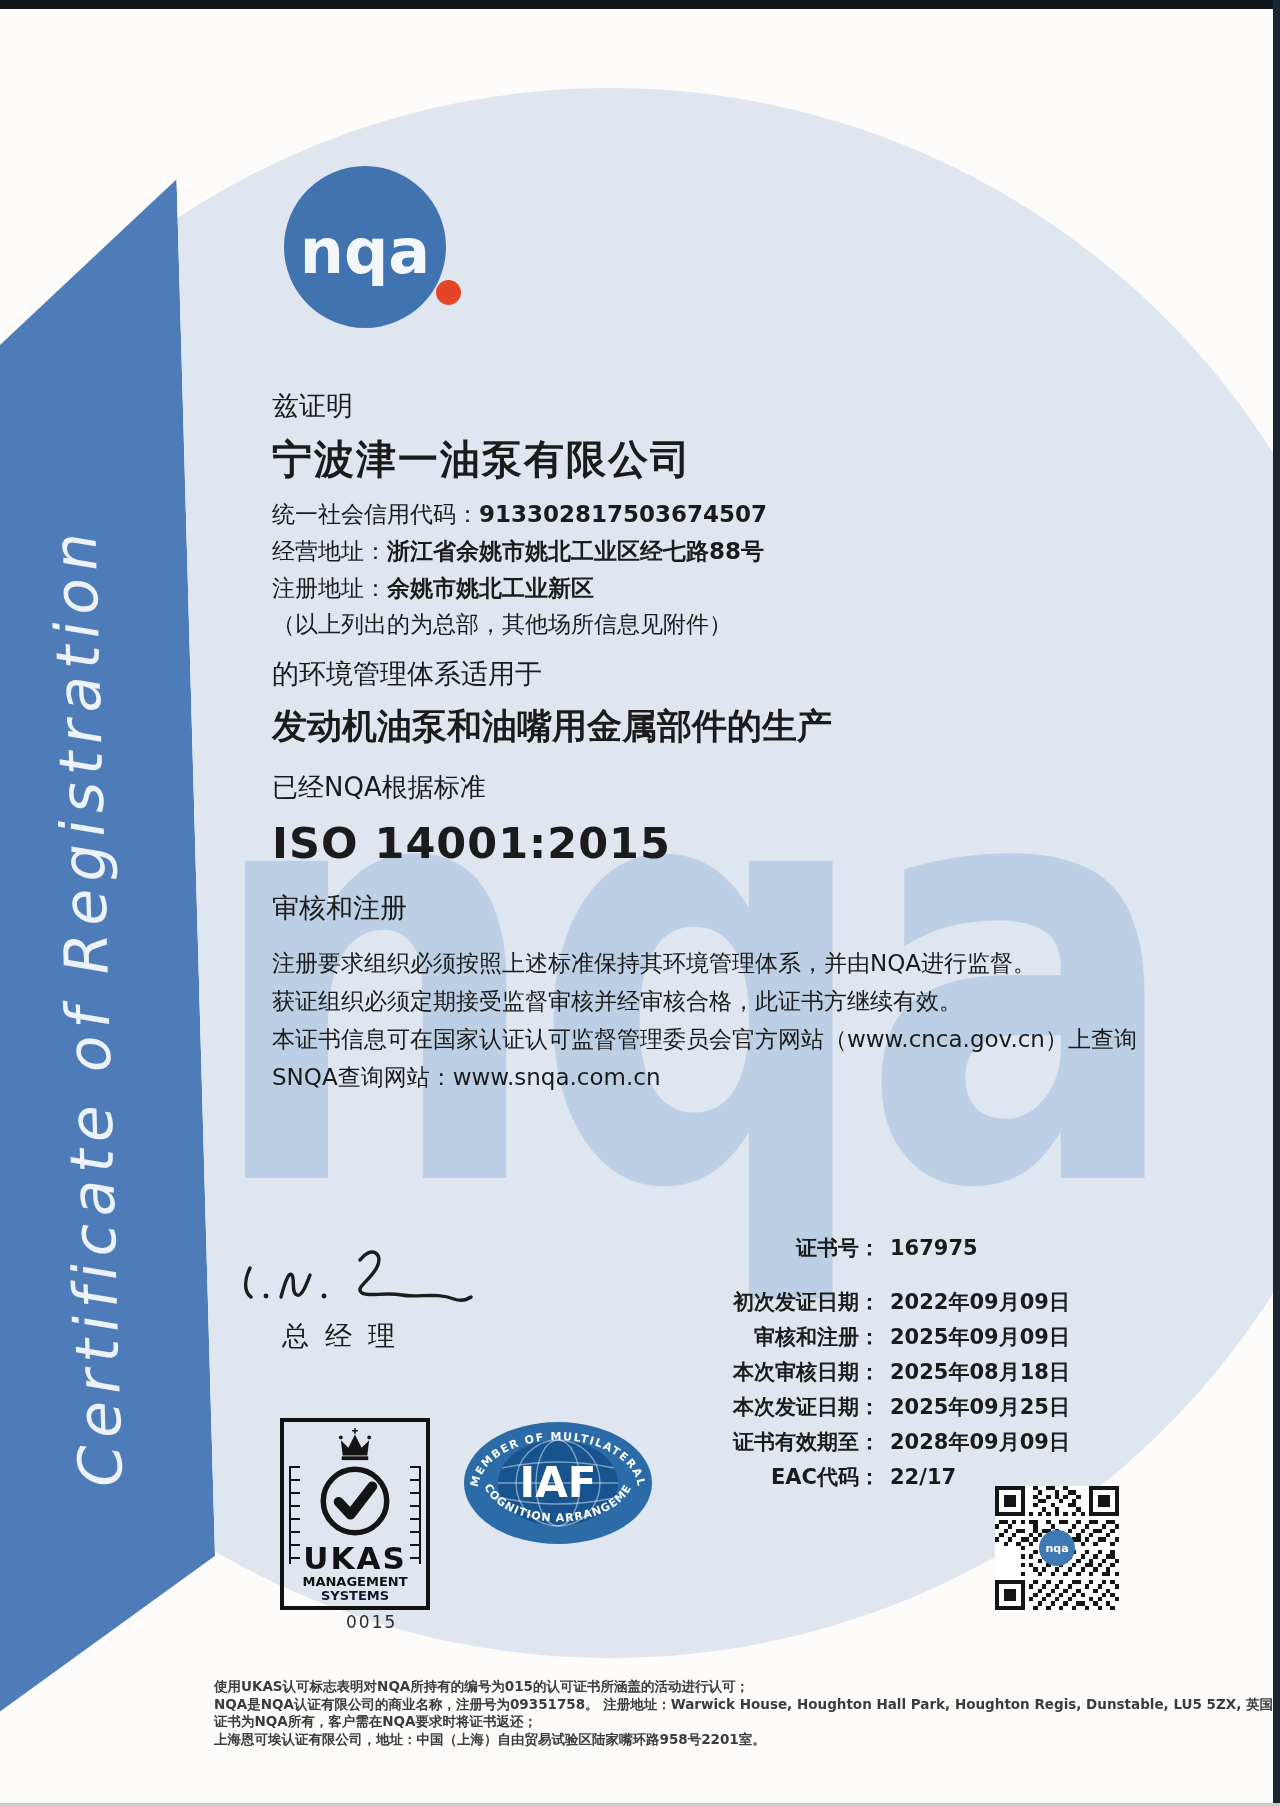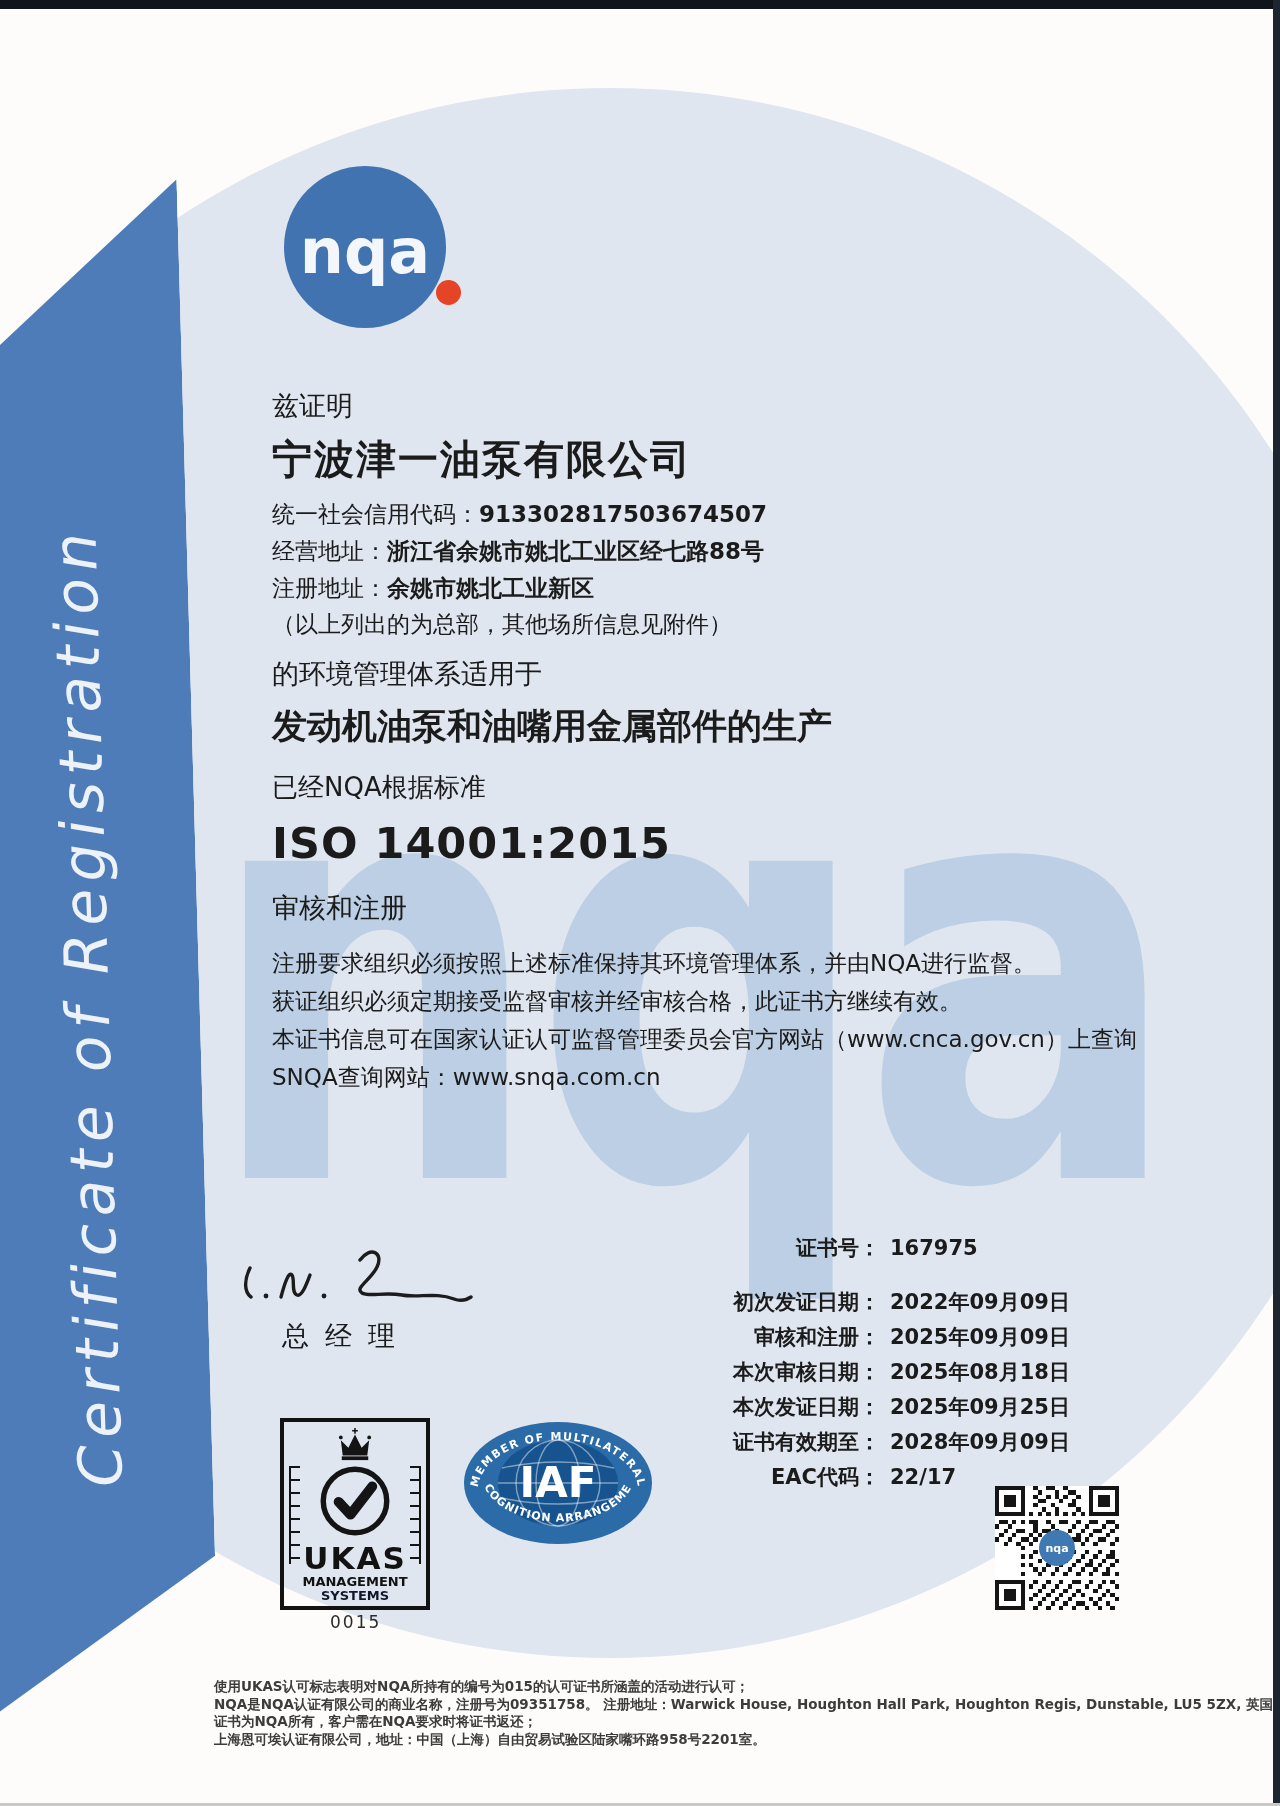--- a/index.html
+++ b/index.html
@@ -78,21 +78,21 @@
   .ukas{left:280px;top:1418px;width:150px;height:192px;border:4px solid #121212;box-sizing:border-box;}
   .ukas .crown{position:absolute;left:50%;top:6px;transform:translateX(-50%);}
   .ruler{position:absolute;top:44px;height:98px;width:9px;
     background:repeating-linear-gradient(to bottom,#141414 0 2px,transparent 2px 13px);}
   .ruler.left{left:5px;border-left:2px solid #141414;}
   .ruler.right{right:5px;border-right:2px solid #141414;}
   .ukas .check{position:absolute;left:50%;top:40px;transform:translateX(-50%);}
   .ukas-name{position:absolute;left:0;width:100%;top:118px;text-align:center;font-size:31px;font-weight:bold;letter-spacing:2px;color:#121212;}
   .ukas-l1{position:absolute;left:0;width:100%;top:152px;text-align:center;font-size:13px;font-weight:bold;color:#121212;}
   .ukas-l2{position:absolute;left:0;width:100%;top:166px;text-align:center;font-size:13px;font-weight:bold;color:#0f172a;}
-  .ukas-num{left:330px;top:1612px;font-size:17px;color:#2b2b2b;letter-spacing:2px;}
+  .ukas-num{left:346px;top:1612px;font-size:17px;color:#2b2b2b;letter-spacing:2px;}
 
   .iaf{left:462px;top:1420px;}
 
   .qr{left:995px;top:1486px;width:124px;height:124px;}
   .qr-center{position:absolute;left:44px;top:44px;width:36px;height:36px;border-radius:50%;
     background:#3f79b4;display:flex;align-items:center;justify-content:center;
     color:#fff;font-size:11px;font-weight:bold;}
 
   .footnotes{left:214px;top:1678px;width:1060px;font-size:13.5px;line-height:17.5px;
     font-weight:bold;color:#3c3c3c;white-space:nowrap;}

